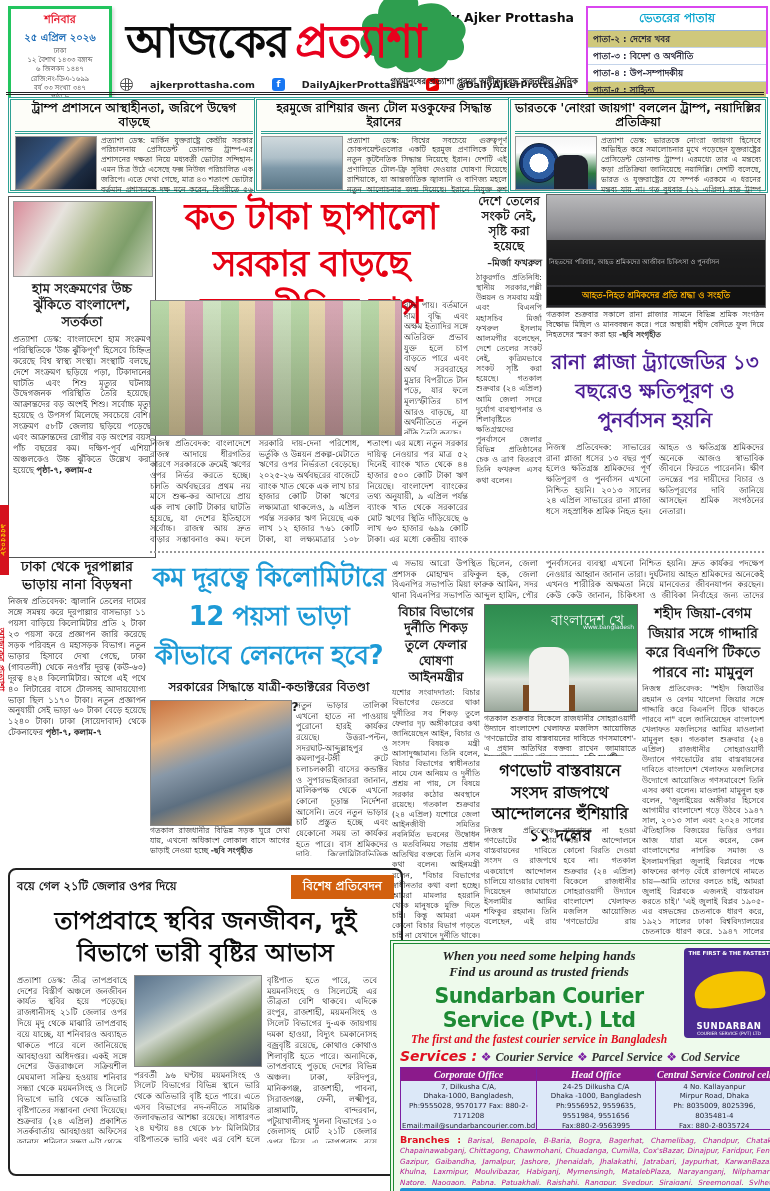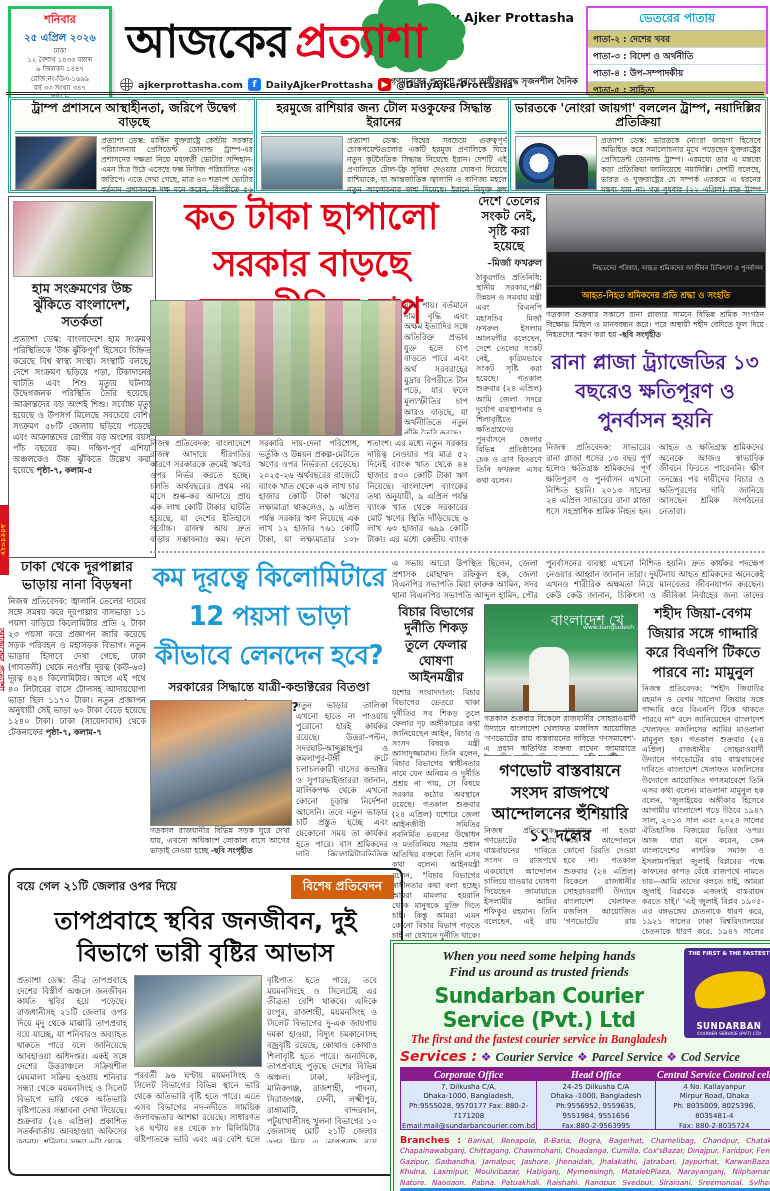--- a/index.html
+++ b/index.html
@@ -20,21 +20,21 @@
   .pricerow{display:flex;align-items:center;justify-content:center;gap:3px;margin-top:1px;}
   .pricerow .pl{font-size:9px;font-weight:bold;}
   .pricerow .pa{font-size:17px;font-weight:bold;color:#f07d00;border:2px solid #f07d00;border-radius:50%;
                 width:22px;height:22px;line-height:20px;display:inline-block;background:#fff;}
   .logoarea{left:108px;top:2px;width:470px;height:90px;}
   .engtitle{right:4px;top:8px;font-size:12.5px;font-weight:bold;color:#111;}
   .biglogo{left:18px;top:14px;width:440px;height:56px;display:flex;align-items:center;gap:6px;}
   .biglogo .b1{font-size:45px;font-weight:900;color:#0b0b0b;letter-spacing:-1px;z-index:2;}
   .biglogo .b2{font-size:45px;font-weight:900;color:#e8001d;letter-spacing:-1px;z-index:2;}
   .mapwrap{position:absolute;left:240px;top:-12px;z-index:1;}
-  .socialbar{left:12px;bottom:0px;height:16px;display:flex;align-items:center;gap:5px;font-size:9.5px;font-weight:bold;color:#222;}
+  .socialbar{left:12px;bottom:0px;height:16px;display:flex;align-items:center;gap:17px;font-size:9.5px;font-weight:bold;color:#222;}
   .sico{display:inline-block;width:13px;height:13px;border-radius:3px;color:#fff;font-size:9px;line-height:13px;
         text-align:center;font-weight:bold;}
   .globe{border:1.5px solid #555;border-radius:50%;width:11px;height:11px;position:relative;}
   .globe:before{content:"";position:absolute;left:4px;top:0;width:2px;height:11px;border-left:1px solid #555;border-right:1px solid #555;}
   .globe:after{content:"";position:absolute;left:0;top:4px;height:2px;width:11px;border-top:1px solid #555;border-bottom:1px solid #555;}
   .fb{background:#1877f2;}
   .yt{background:#e60000;border-radius:3px;}
   .tagline{right:0px;bottom:3px;font-size:8.5px;font-weight:bold;color:#222;}
   .insidebox{left:586px;top:6px;width:178px;height:84px;border:2px solid #d946ef;background:#fff;}
   .insidebox .tt{color:#0fa7cf;font-weight:bold;font-size:12px;text-align:center;padding:1px 0;border-bottom:1px solid #9db6d8;}
@@ -68,21 +68,21 @@
               writing-mode:vertical-rl;font-size:9px;font-weight:bold;text-align:center;}
   .mainhead{left:150px;top:194px;width:322px;height:102px;color:#e60012;font-weight:900;
             font-size:36px;line-height:1.3;text-align:center;letter-spacing:-1px;}
   .oilart{left:476px;top:194px;width:66px;height:352px;}
   .oilart .hd{font-size:12px;font-weight:bold;text-align:center;line-height:1.25;}
   .oilart .by{font-size:9.5px;font-weight:bold;text-align:right;margin:2px 0;}
   .oilart .bd{font-size:7.8px;line-height:1.3;height:260px;}
   .protest{left:546px;top:194px;width:218px;height:112px;border:1px solid #666;position:absolute;
            background:linear-gradient(180deg,#b9b9bb 0%,#8e8e92 30%,#4a4a50 55%,#232327 100%);}
   .protest .bn1{position:absolute;left:0;right:0;bottom:22px;background:rgba(20,20,20,.85);color:#ddd;
-                font-size:6.5px;text-align:right;padding:11px 2px;}
+                font-size:6.5px;text-align:left;padding:17px 2px;}
   .protest .bn2{position:absolute;left:0;right:0;bottom:2px;background:#111;color:#ffb400;font-weight:bold;
                 font-size:8.5px;text-align:center;padding:2px 0;}
   .capt{font-size:7.6px;line-height:1.3;}
   .ranacap{left:546px;top:310px;width:218px;height:36px;}
   .ranahead{left:546px;top:348px;width:218px;height:90px;color:#4c1d95;font-weight:900;
             font-size:20px;line-height:1.45;text-align:center;}
   .ranabody{left:546px;top:442px;width:218px;height:104px;column-count:2;column-gap:8px;
             font-size:8.2px;line-height:1.3;}
   .moneyphoto{left:150px;top:300px;width:250px;height:134px;border:1px solid #888;
      background:

